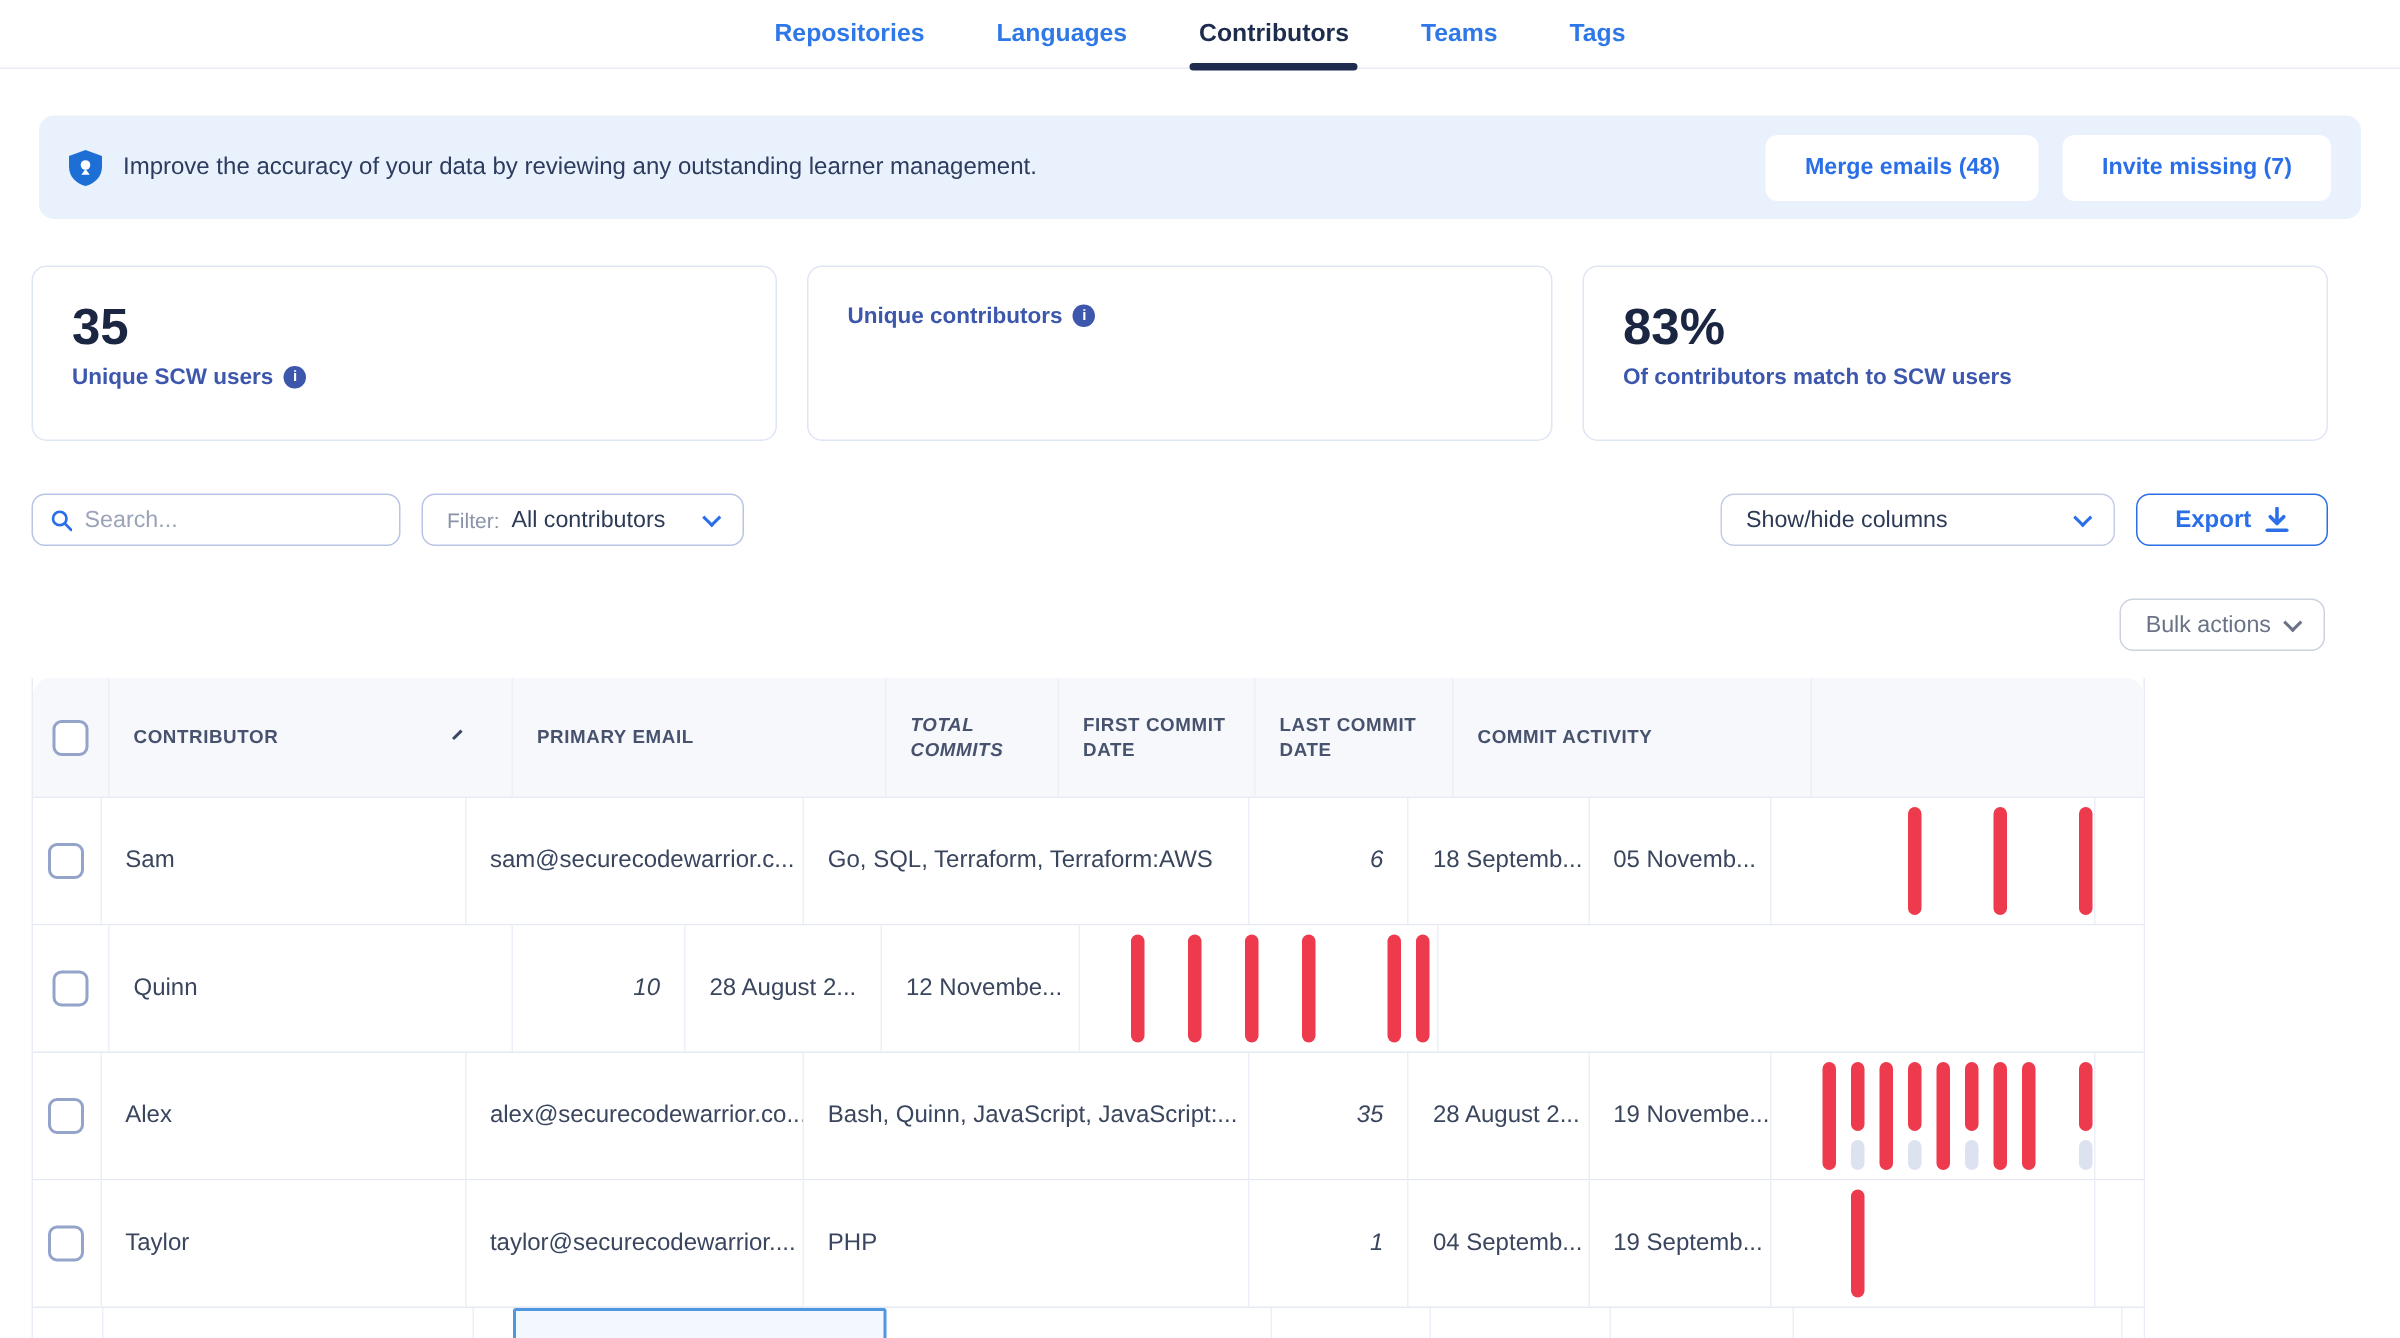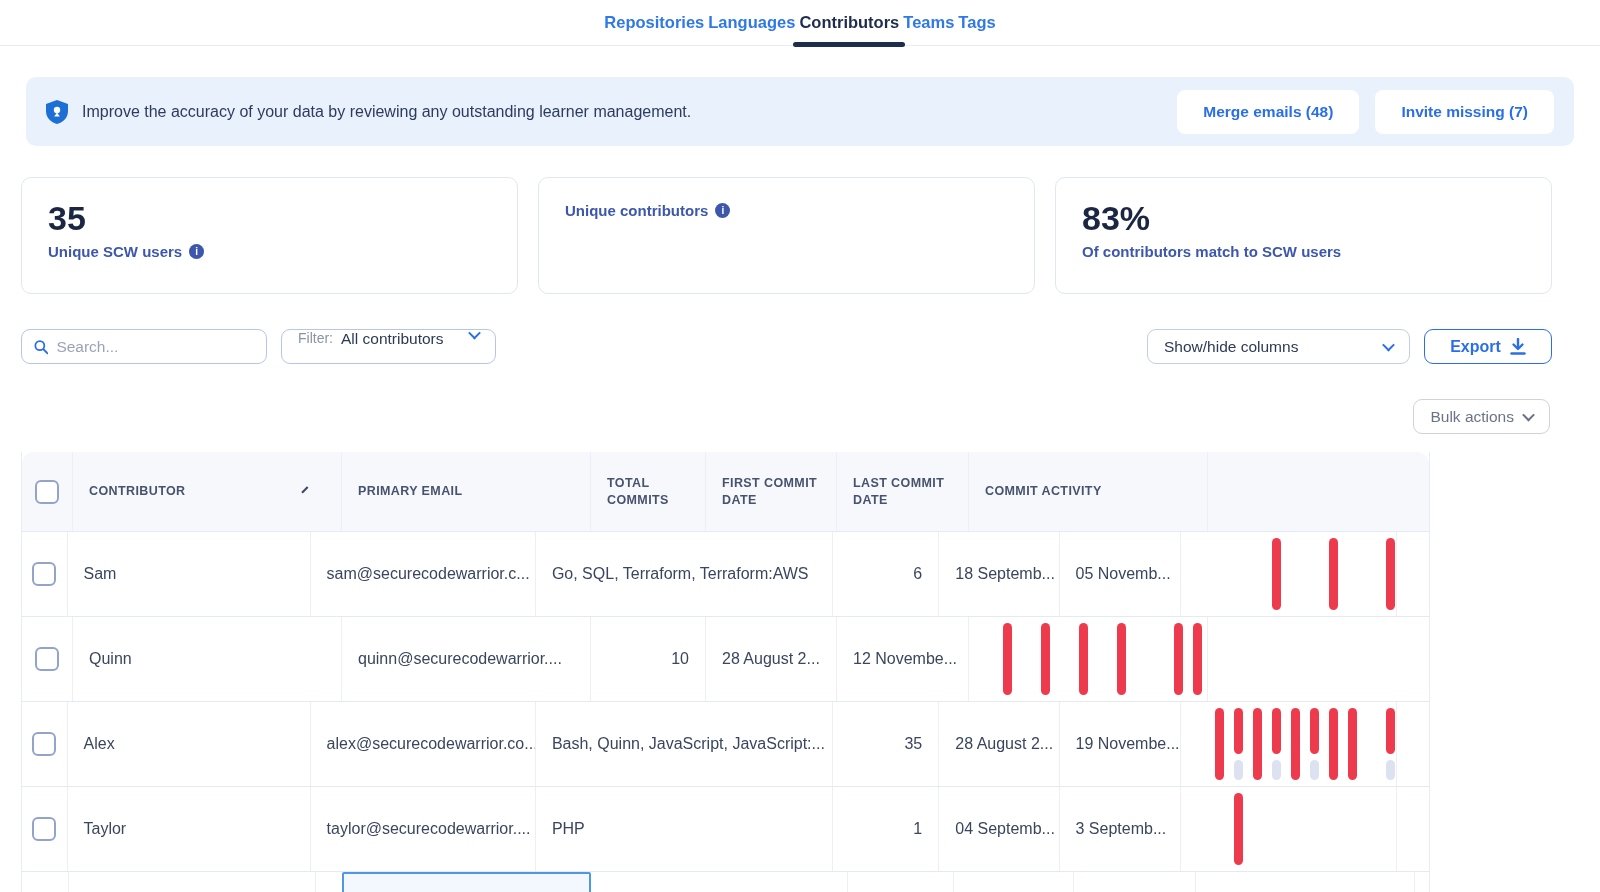--- a/index.html
+++ b/index.html
@@ -1,21 +1,21 @@
 <!DOCTYPE html>
 <html><head>
 <meta charset="utf-8">
 <style>
   * { margin:0; padding:0; box-sizing:border-box; }
   html,body { width:1600px; height:892px; background:#fff; overflow:hidden;
     font-family:"Liberation Sans", sans-serif; }
 
   
   .tabbar { height:46px; border-bottom:1px solid #e9ecf2; display:flex;
-    justify-content:center; align-items:center; position:relative; }
+    justify-content:center; align-items:center; gap:44px; position:relative; }
   .tab { font-size:16.5px; font-weight:bold; color:#2f78e8; cursor:pointer;
     position:relative; padding:12px 2px; }
   .tab.active { color:#1e2c4e; }
   .tab.active::after { content:""; position:absolute; left:-4px; right:-4px;
     bottom:-3px; height:5px; background:#1e2c4e; border-radius:4px; }
 
   
   .banner { margin:31px 26px 0 26px; height:69px; background:#e9f1fc;
     border-radius:10px; display:flex; align-items:center; padding:0 20px; }
   .banner-icon { width:22px; height:24px; margin-right:14px; flex:none; }
@@ -36,21 +36,21 @@
     align-items:center; justify-content:center; font-style:normal; }
 
   
   .controls { display:flex; align-items:center; margin:35px 48px 0 21px; }
   .search-box { width:246px; height:35px; border:1px solid #b9c5e8; border-radius:9px;
     display:flex; align-items:center; padding:16px 12px; gap:8px; background:#fff; }
   .search-box input { border:none; outline:none; font-size:15.5px; width:100%;
     color:#2c3a55; font-family:inherit; background:transparent; }
   .search-box input::placeholder { color:#9aa3b8; }
   .filter-box { margin-left:14px; height:35px; border:1px solid #b9c5e8;
-    border-radius:9px; display:flex; align-items:flex-start; padding:0 16px; gap:8px;
+    border-radius:9px; display:flex; align-items:center; padding:0 16px; gap:8px;
     background:#fff; cursor:pointer; }
   .filter-label { font-size:14px; color:#8a93a8; }
   .filter-value { font-size:15.5px; color:#2c3a55; }
   .spacer { flex:1; }
   .showhide { height:35px; width:263px; border:1px solid #c3cde6; border-radius:9px;
     display:flex; align-items:center; padding:0 16px; background:#fff;
     font-size:15.5px; color:#2c3a55; cursor:pointer; }
   .showhide .chev { margin-left:auto; }
   .export-btn { margin-left:14px; height:35px; width:128px; border:1.5px solid #2a6fe8;
     border-radius:9px; background:#fff; color:#2a6fe8; font-size:16px; font-weight:bold;
@@ -77,21 +77,21 @@
   .thead { height:80px; background:#f7f8fc; border-radius:12px 12px 0 0;
     display:flex; border-bottom:1px solid #e4e9f3; }
   .trow { height:85px; display:flex; border-bottom:1px solid #e4e9f3; background:#fff; }
   .cell { display:flex; align-items:center; padding:0 16px;
     border-right:1px solid #eceff7; overflow:hidden; }
   .cell:last-child { border-right:none; }
   .thead .cell { font-size:12.5px; color:#47536e; letter-spacing:.4px;
     font-weight:bold; text-transform:uppercase; line-height:1.35; }
   .c0 { width:51px; justify-content:center; padding:0; }
   .c1 { width:269px; } .c2 { width:249px; } .c3 { width:330px; }
-  .c4 { width:115px; justify-content:flex-end; text-align:right; }
+  .c4 { width:115px; justify-content:flex-end; text-align:right;font-style:italic; }
   .c5 { width:131px; } .c6 { width:132px; }
   .c7 { width:239px; position:relative; }
   .c8 { width:15px; border-right:none; }
   .thead .c4 { justify-content:flex-start; text-align:left; }
   .trow .cell { font-size:16px; color:#3a465e; white-space:nowrap; }
 
   .checkbox { width:24px; height:24px; border:2px solid #93a3c9; border-radius:6px;
     background:#fff; cursor:pointer; }
 
   .bar { position:absolute; width:9px; border-radius:5px; background:#ee3a4d;
@@ -205,21 +205,20 @@
           <span class="bar" style="left: 148px;"></span>
           <span class="bar" style="left: 205px;"></span>
         </div>
         <div class="cell c8"></div>
       </div>
       <div class="trow">
         <div class="cell c0">
           <span class="checkbox"></span>
         </div>
         <div class="cell c1">Quinn</div>
-        <div class="cell c2">quinn@securecodewarrior....</div>
         <div class="cell c4">10</div>
         <div class="cell c5">28 August 2...</div>
         <div class="cell c6">12 Novembe...</div>
         <div class="cell c7">
           <span class="bar" style="left: 34px;"></span>
           <span class="bar" style="left: 72px;"></span>
           <span class="bar" style="left: 110px;"></span>
           <span class="bar" style="left: 148px;"></span>
           <span class="bar" style="left: 205px;"></span>
           <span class="bar" style="left: 224px;"></span>
@@ -256,21 +255,21 @@
       </div>
       <div class="trow">
         <div class="cell c0">
           <span class="checkbox"></span>
         </div>
         <div class="cell c1">Taylor</div>
         <div class="cell c2">taylor@securecodewarrior....</div>
         <div class="cell c3">PHP</div>
         <div class="cell c4">1</div>
         <div class="cell c5">04 Septemb...</div>
-        <div class="cell c6">3 Septemb...</div>
+        <div class="cell c6">19 Septemb...</div>
         <div class="cell c7">
           <span class="bar" style="left: 53px;"></span>
         </div>
         <div class="cell c8"></div>
       </div>
     </div>
   <div class="partial">
     <div class="pcell" style="width:51px"></div>
     <div class="pcell" style="width:269px"></div>
     <div class="pcell" style="width:249px"></div>

